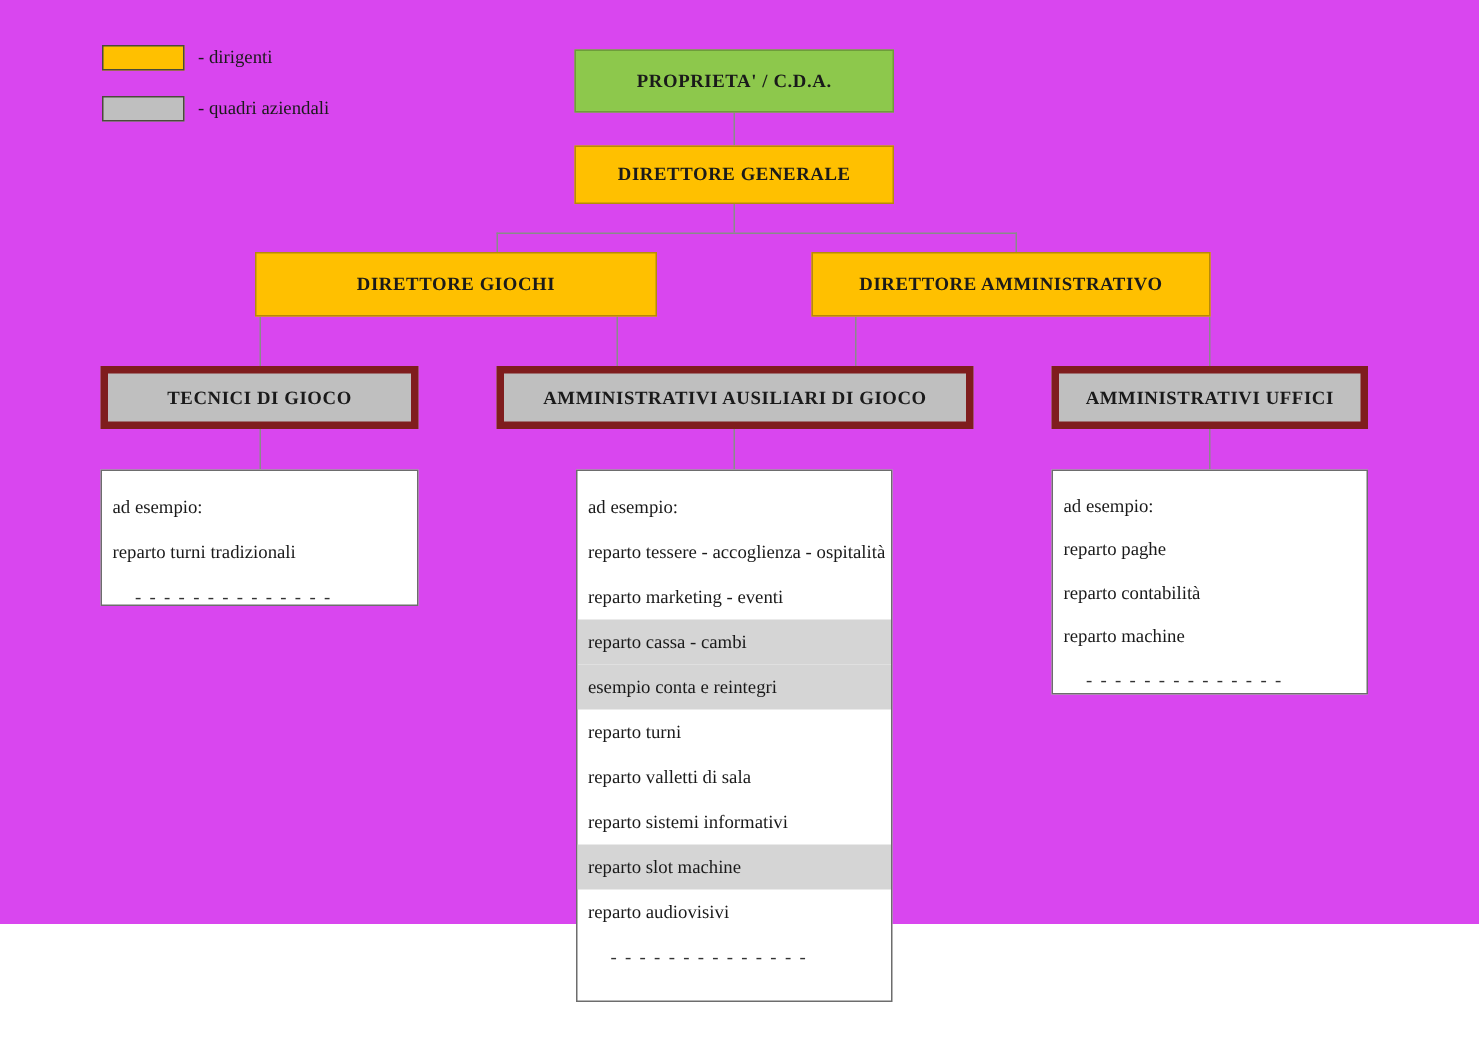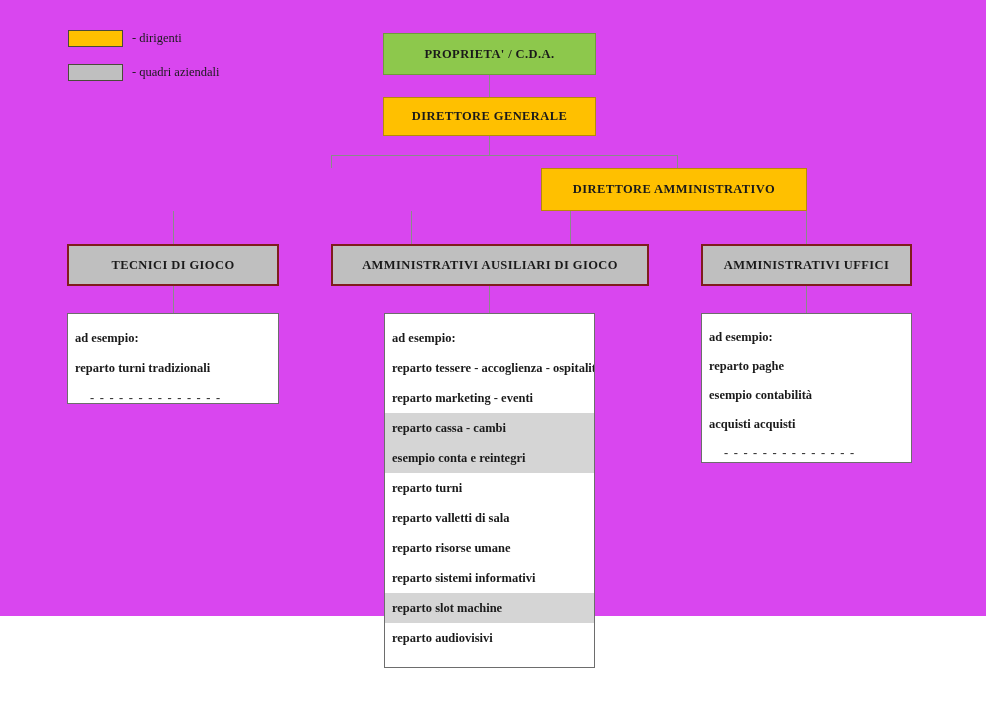--- a/index.html
+++ b/index.html
@@ -75,21 +75,21 @@
     border: 1px solid #6e9c3b;
     font-size: 12.5px;
   }
   .node.orange {
     background: #FFC000;
     border: 1px solid #b88a08;
     font-size: 12.5px;
   }
   .node.gray {
     background: #BFBFBF;
-    border: 2px solid #7f1d1d;
+    border: 5px solid #7f1d1d;
     font-size: 12.5px;
   }
 
   
   .vline {
     position: absolute;
     width: 1px;
     background: #8a8a8a;
   }
   .hline {
@@ -101,21 +101,21 @@
   
   .detail {
     position: absolute;
     box-sizing: border-box;
     background: #ffffff;
     border: 1px solid #6d6d6d;
     overflow: hidden;
   }
   .detail-row {
     font-size: 12.5px;
-    font-weight: bold;
+    font-weight: normal;
     color: #1a1a1a;
     padding-left: 7px;
     display: flex;
     align-items: center;
     box-sizing: border-box;
     white-space: nowrap;
   }
   .detail-row.hl { background: #D5D5D5; }
   .detail-row.dash {
     padding-left: 22px;
@@ -153,20 +153,21 @@
   <div class="vline" style="left:806px; top:211px; height:33px;"></div>
 
   <div class="vline" style="left:173px; top:286px; height:27px;"></div>
   <div class="vline" style="left:489px; top:286px; height:27px;"></div>
   <div class="vline" style="left:806px; top:286px; height:27px;"></div>
 
   <div class="node green" style="left:383px; top:33px;  width:213px; height:42px;">PROPRIETA'   /   C.D.A.</div>
 
   <div class="node orange" style="left:383px; top:97px;  width:213px; height:39px;">DIRETTORE GENERALE</div>
 
+  <div class="node orange" style="left:170px; top:168px; width:268px; height:43px;">DIRETTORE GIOCHI</div>
 
   <div class="node orange" style="left:541px; top:168px; width:266px; height:43px;">DIRETTORE AMMINISTRATIVO</div>
 
   <div class="node gray" style="left:67px;  top:244px; width:212px; height:42px;">TECNICI DI GIOCO</div>
 
   <div class="node gray" style="left:331px; top:244px; width:318px; height:42px;">AMMINISTRATIVI AUSILIARI DI GIOCO</div>
 
   <div class="node gray" style="left:701px; top:244px; width:211px; height:42px;">AMMINISTRATIVI UFFICI</div>
 
   <div class="detail" id="detail-tecnici" style="left:67px;  top:313px; width:212px; height:91px;">
@@ -176,29 +177,28 @@
     </div>
 
   <div class="detail" id="detail-ausiliari" style="left:384px; top:313px; width:211px; height:355px;">
       <div class="detail-row" style="height: 30px; margin-top: 9px;">ad esempio:</div>
       <div class="detail-row" style="height: 30px;"> reparto tessere - accoglienza - ospitalità</div>
       <div class="detail-row" style="height: 30px;">reparto marketing - eventi</div>
       <div class="detail-row hl" style="height: 30px;">reparto cassa - cambi</div>
       <div class="detail-row hl" style="height: 30px;">esempio conta e reintegri</div>
       <div class="detail-row" style="height: 30px;">reparto turni</div>
       <div class="detail-row" style="height: 30px;">reparto valletti di sala</div>
-      <div class="detail-row" style="height: 30px;">reparto risorse umane</div>
       <div class="detail-row" style="height: 30px;">reparto sistemi informativi</div>
       <div class="detail-row hl" style="height: 30px;">reparto slot machine</div>
       <div class="detail-row" style="height: 30px;">reparto audiovisivi</div>
       <div class="detail-row dash" style="height: 30px;">- - - - - - - - - - - - - -</div>
     </div>
 
   <div class="detail" id="detail-uffici" style="left:701px; top:313px; width:211px; height:150px;">
       <div class="detail-row" style="height: 29px; margin-top: 9px;">ad esempio:</div>
       <div class="detail-row" style="height: 29px;">reparto paghe</div>
-      <div class="detail-row" style="height: 29px;">esempio contabilità</div>
-      <div class="detail-row" style="height: 29px;">acquisti acquisti</div>
+      <div class="detail-row" style="height: 29px;">reparto contabilità</div>
+      <div class="detail-row" style="height: 29px;">reparto machine</div>
       <div class="detail-row dash" style="height: 29px;">- - - - - - - - - - - - - -</div>
     </div>
 
   <div class="edge-strip"></div>
 </div>
 
 </body></html>

